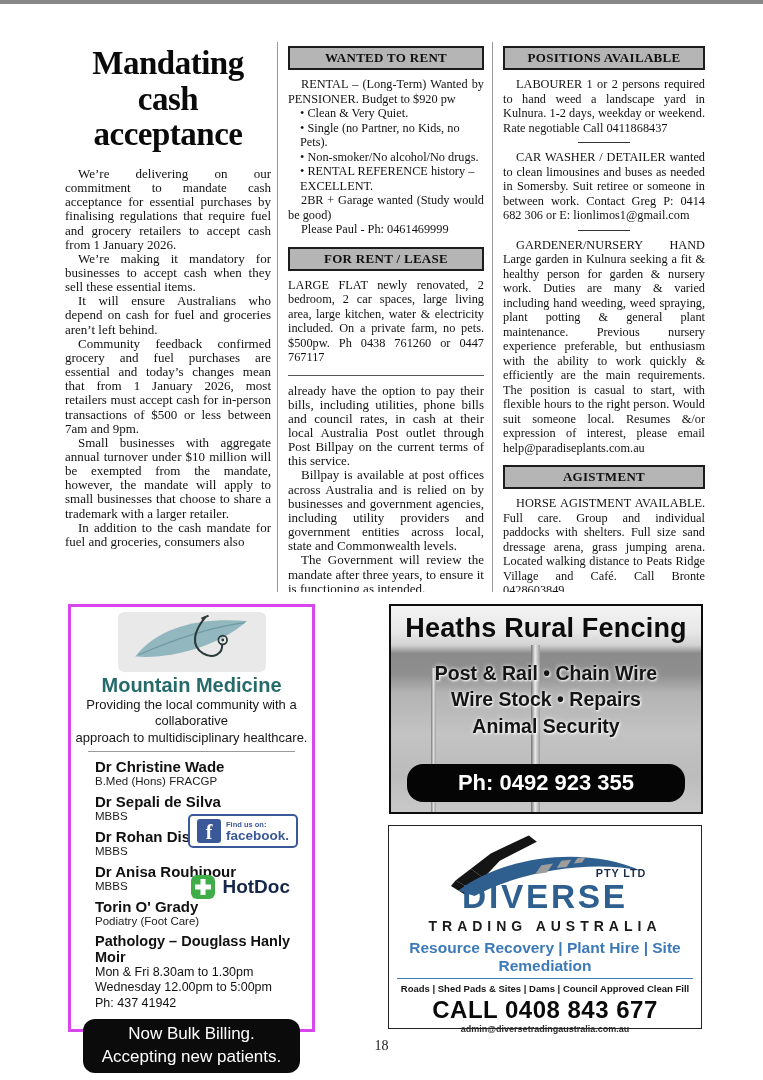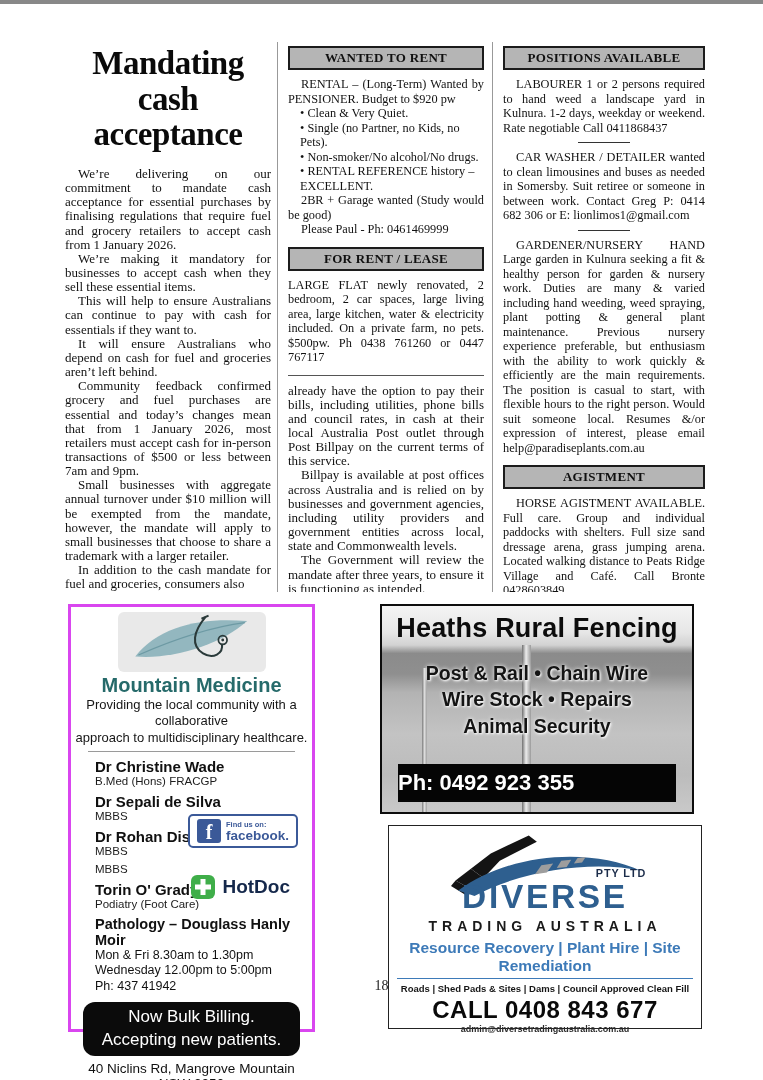--- a/index.html
+++ b/index.html
@@ -58,57 +58,56 @@
   .fb-badge { position:absolute; right:14px; top:56px; display:flex; align-items:center; gap:5px;
     border:2px solid #3b5998; border-radius:5px; background:#fff; padding:3px 7px; }
   .fb-square { width:24px; height:24px; background:#3b5998; border-radius:3px; color:#fff;
     font-family:"Liberation Serif",serif; font-weight:bold; font-size:20px; text-align:center; line-height:26px; }
   .fb-small { font-size:7.5px; color:#3b5998; font-weight:600; }
   .fb-word { font-size:13.5px; color:#3b5998; font-weight:bold; line-height:1; }
   .hotdoc { position:absolute; right:22px; top:116px; display:flex; align-items:center; gap:6px; }
   .hd-text { font-size:19px; font-weight:bold; color:#15284b; }
 
   
-  .heaths { left:380px; top:600px; width:314px; height:210px; border:2px solid #0d0d0d; overflow:hidden;
+  .heaths { left:389px; top:600px; width:314px; height:210px; border:2px solid #0d0d0d; overflow:hidden;
     background:linear-gradient(180deg,#f4f4f4 0%,#e6e6e6 13%,#d2d2d2 19%,#8b8b8b 23%,#8f8f8f 33%,#b3b3b3 42%,#c3c3c3 62%,#bcbcbc 82%,#c9c9c9 100%); }
   .heaths::before { content:""; position:absolute; left:45%; top:19%; bottom:0; width:9px;
     background:linear-gradient(90deg,#6f6f6f,#ececec 45%,#9a9a9a); }
   .heaths::after { content:""; position:absolute; left:13%; top:30%; bottom:0; width:5px;
     background:linear-gradient(90deg,#7c7c7c,#dcdcdc 50%,#a0a0a0); }
   .heaths-title { position:relative; z-index:2; text-align:center; margin-top:7px;
     font-size:27px; font-weight:bold; color:#0c0c0c; letter-spacing:0.2px; }
   .heaths-lines { position:relative; z-index:2; margin-top:16px; text-align:center; }
   .heaths-line { font-size:19.5px; font-weight:bold; color:#141414; line-height:1.35;
     text-shadow:0 0 4px rgba(255,255,255,.95), 1px 1px 2px rgba(255,255,255,.9); }
   .heaths-phone { position:absolute; z-index:3; left:16px; right:16px; bottom:10px; background:#050505;
-    border-radius:0; color:#fff; font-size:22px; font-weight:bold; padding:6px 0; }
+    border-radius:16px; color:#fff; text-align:center; font-size:22px; font-weight:bold; padding:6px 0; }
 
   
   .diverse { left:388px; top:821px; width:314px; height:204px; border:1.5px solid #222; text-align:center; }
   .dv-sub { font-size:14px; font-weight:600; letter-spacing:5px; color:#1a1a1a; margin-top:-6px; }
   .dv-services { margin:5px 8px 0 8px; padding-bottom:3px; border-bottom:1.5px solid #3d7ab8;
     color:#3d7ab8; font-weight:bold; font-size:15.5px; }
   .dv-details { margin-top:4px; font-size:9.5px; font-weight:bold; color:#161616; }
   .dv-call { margin-top:2px; font-size:24px; font-weight:bold; color:#0a0a0a; letter-spacing:0.5px; }
   .dv-email { font-size:9px; font-weight:bold; color:#2b2b2b; }
 
-  .page-num { position:absolute; left:0; right:0; top:974px; text-align:center; font-size:14px; color:#222; }
+  .page-num { position:absolute; left:0; right:0; top:1034px; text-align:center; font-size:14px; color:#222; }
 </style>
 </head>
 <body>
 
 <div class="page">
 
   <div class="columns">
 
     <div class="col col1">
       <div class="headline">Mandating cash acceptance</div>
       <p class="body-p">We’re delivering on our commitment to mandate cash acceptance for essential purchases by finalising regulations that require fuel and grocery retailers to accept cash from 1 January 2026.</p>
       <p class="body-p">We’re making it mandatory for businesses to accept cash when they sell these essential items.</p>
-      <p class="body-p">This will help to ensure Australians can continue to pay with cash for essentials if they want to.</p>
       <p class="body-p">It will ensure Australians who depend on cash for fuel and groceries aren’t left behind.</p>
       <p class="body-p">Community feedback confirmed grocery and fuel purchases are essential and today’s changes mean that from 1 January 2026, most retailers must accept cash for in-person transactions of $500 or less between 7am and 9pm.</p>
       <p class="body-p">Small businesses with aggregate annual turnover under $10 million will be exempted from the mandate, however, the mandate will apply to small businesses that choose to share a trademark with a larger retailer.</p>
       <p class="body-p">In addition to the cash mandate for fuel and groceries, consumers also</p>
     </div>
 
     <div class="col col2">
       <div class="sec-header">WANTED TO RENT</div>
       <p class="cls ind">RENTAL – (Long-Term) Wanted by PENSIONER. Budget to $920 pw</p>
       <div class="cls-bullet">• Clean &amp; Very Quiet.</div>
@@ -170,20 +169,21 @@
       </div>
       <div class="mm-doc">
         <div class="mm-doc-name">Dr Sepali de Silva</div>
         <div class="mm-doc-cred">MBBS</div>
       </div>
       <div class="mm-doc">
         <div class="mm-doc-name">Dr Rohan Dissanayake</div>
         <div class="mm-doc-cred">MBBS</div>
       </div>
       <div class="mm-doc">
+        <div class="mm-doc-name">Dr Anisa Rouhipour</div>
         <div class="mm-doc-cred">MBBS</div>
       </div>
       <div class="mm-doc">
         <div class="mm-doc-name">Torin O' Grady</div>
         <div class="mm-doc-cred">Podiatry (Foot Care)</div>
       </div>
 
       <div class="mm-doc">
         <div class="mm-path-title">Pathology – Douglass Hanly Moir</div>
         <div class="mm-path-line">Mon &amp; Fri  8.30am to 1.30pm</div>

